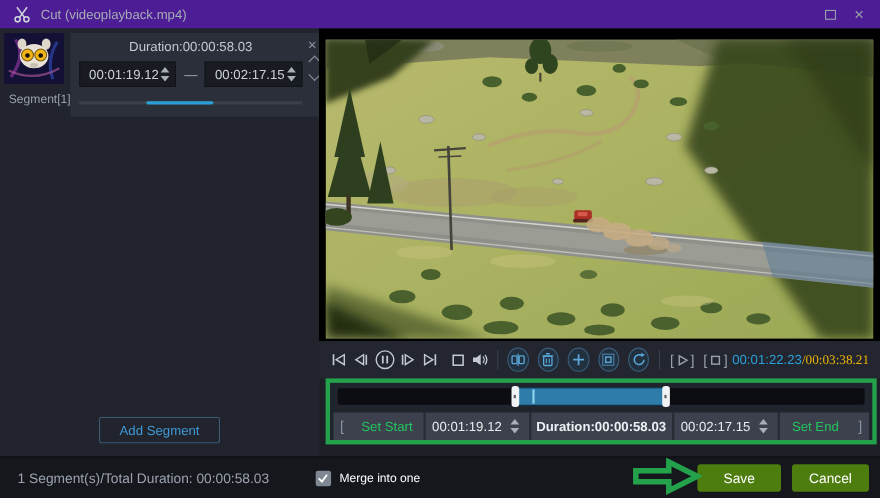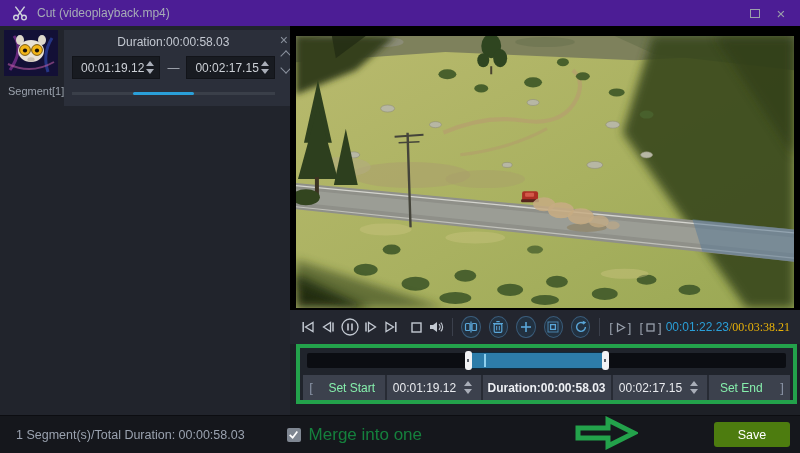--- a/index.html
+++ b/index.html
@@ -63,36 +63,36 @@
   
   .trim-section { flex:0 0 60px; margin:0 3px 0 6px; background:#20242c; padding:9px 7px 0 7px; }
   .timeline { height:15px; background:#0b0d12; border-radius:2px; position:relative; margin:0 4px; }
   .tl-selection { position:absolute; top:-1px; height:17px; background:#2d7ca9; border:1px solid #102a3c; }
   .tl-handle { position:absolute; top:-2px; width:7px; height:19px; background:#f2f3f5; border-radius:3px; }
   .tl-handle.left { left:-6px; } .tl-handle.right { right:-6px; }
   .tl-handle::after { content:""; position:absolute; left:2.5px; top:8px; width:2px; height:3px; background:#5a5f68; }
   .tl-playhead { position:absolute; top:1px; width:2px; height:13px; background:#8fd0ee; }
   .set-row { margin-top:7px; height:25px; background:#3c414d; display:flex; align-items:center; font-size:12px; }
   .bracket-cell { width:16px; text-align:center; color:#8a94a6; font-size:13px; }
-  .set-btn { flex:1; text-align:center; color:#86efac; }
+  .set-btn { flex:1; text-align:center; color:#22c55e; }
   .cell-divider { width:2px; height:25px; background:#272b34; }
   .trim-time { width:94px; display:flex; align-items:center; justify-content:center; color:#e8eaee; }
   .trim-time .spinner { margin-left:6px; }
   .trim-duration { width:128px; text-align:center; color:#edeff3; font-weight:bold; }
 
   
   .annot-rect { position:absolute; left:296px; top:344px; width:501px; height:60px; border:4px solid #23a24b; pointer-events:none; z-index:5; }
   .annot-arrow { position:absolute; left:574px; top:416px; width:64px; height:34px; pointer-events:none; z-index:6; }
 
   
   .footer { flex:0 0 38px; background:#15171c; border-top:1px solid #0c0d11; display:flex; align-items:center; padding:0 10px 0 16px; }
   .status { color:#9aa2af; font-size:12.5px; }
   .merge { display:flex; align-items:center; margin-left:42px; gap:8px; }
   .checkbox { width:14px; height:14px; background:#7f8792; border-radius:2px; display:flex; align-items:center; justify-content:center; }
-  .merge-label { color:#15803d; font-size:17px; }
+  .merge-label { color:#ffffff; font-size:11px; }
   .footer-actions { margin-left:auto; display:flex; gap:10px; }
   .btn-solid { height:25px; background:#4d7c0f; border:none; border-radius:3px; color:#fff; font-size:12.5px; font-family:"Liberation Sans",sans-serif; }
   .btn-save { width:76px; } .btn-cancel { width:70px; }
 </style>
 </head>
 <body>
 
 <div class="window">
 
   <div class="titlebar">
@@ -158,20 +158,21 @@
                 </span>
             </div>
           </div>
           <div class="card-progress">
             <div class="card-progress-fill" id="card-progress-fill" style="left: 30%; width: 30%;"></div>
           </div>
         </div>
       </div>
       <div class="left-spacer"></div>
       <div class="seg-buttons">
+        <button class="outline-btn">Add Segment</button>
       </div>
     </div>
 
     <div class="right-col">
 
       <div class="video-area">
         <svg class="scene" viewBox="0 0 500 270" preserveAspectRatio="none">
           <defs>
             <linearGradient id="grass" x1="0" y1="0" x2="1" y2="1">
               <stop offset="0" stop-color="#b9ba6e"></stop>
@@ -416,20 +417,21 @@
     <div class="merge">
       <span class="checkbox">
         <svg width="11" height="11" viewBox="0 0 13 13">
             <polyline points="2,7 5.5,10.3 11,3" fill="none" stroke="#ffffff" stroke-width="2"></polyline>
           </svg>
       </span>
       <span class="merge-label">Merge into one</span>
     </div>
     <div class="footer-actions">
       <button class="btn-solid btn-save">Save</button>
+      <button class="btn-solid btn-cancel">Cancel</button>
     </div>
   </div>
 
   <div class="annot-rect"></div>
   <svg class="annot-arrow" viewBox="0 0 64 34">
     <polygon points="4,12 34,12 34,4 60,17 34,30 34,22 4,22" fill="none" stroke="#23a24b" stroke-width="5"></polygon>
   </svg>
 
 </div>
 

